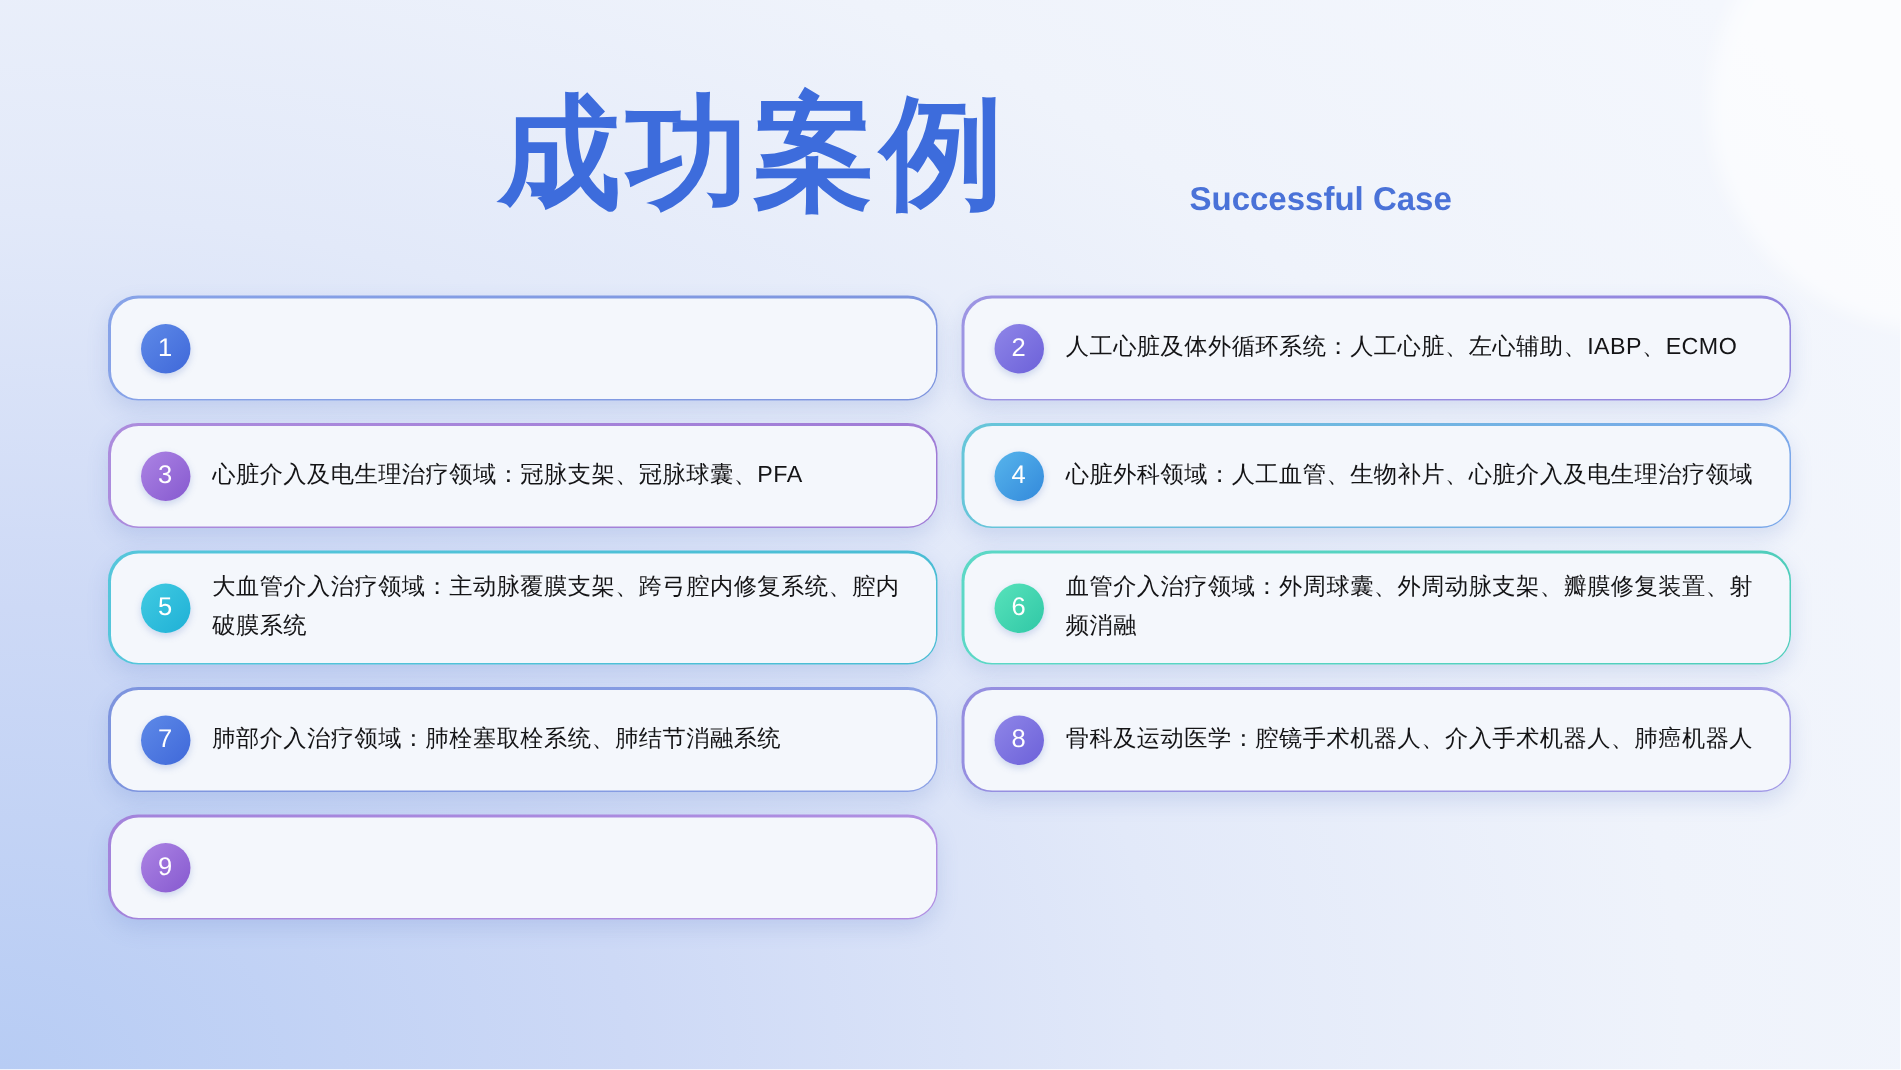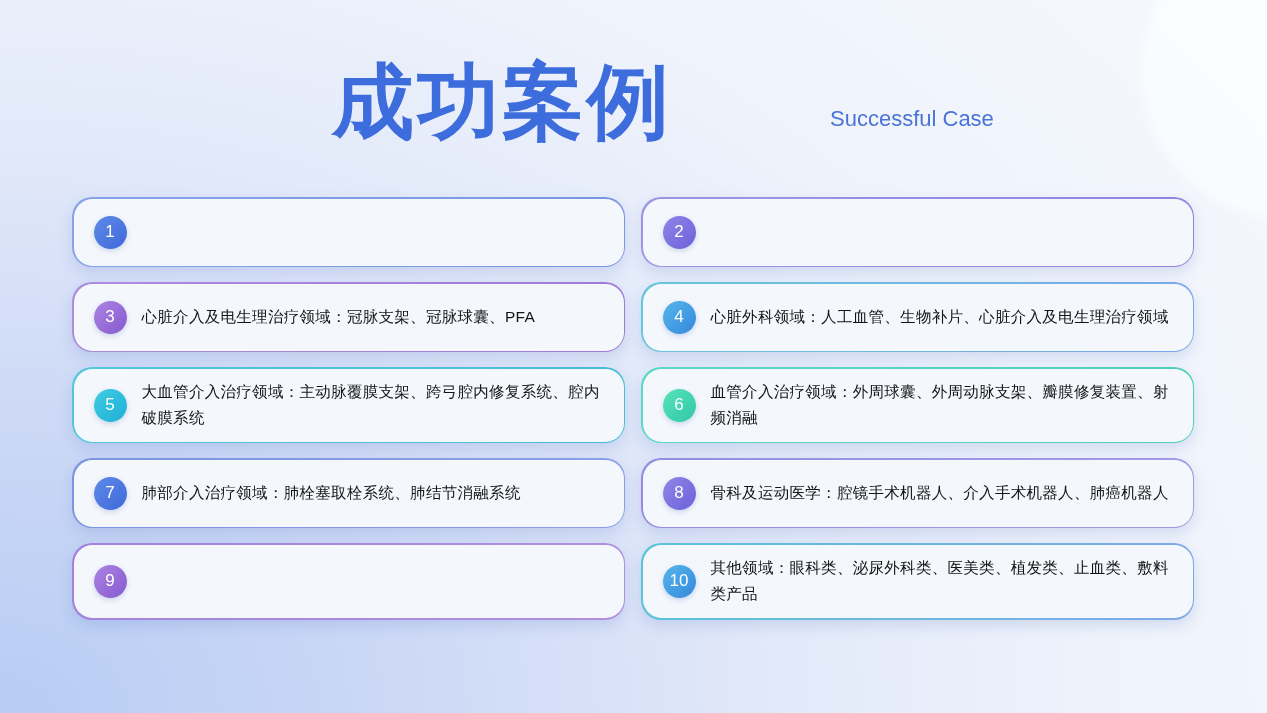--- a/index.html
+++ b/index.html
@@ -29,26 +29,25 @@
     width: 380px;
     font-size: 82px;
     font-weight: 900;
     letter-spacing: 3px;
     color: #3d6cdc;
     text-align: center;
     white-space: nowrap;
   }
   .page-subtitle {
     position: absolute;
-    left: 793px; top: 106px;
+    left: 793px; top: 120px;
     font-size: 22px;
-    font-weight: 400;
+    font-weight: 700;
     color: #4a72d8;
     white-space: nowrap;
-    margin-left: 37px;
   }
   .cases-grid {
     position: absolute;
     left: 72px; top: 197px;
     width: 1122px;
     display: grid;
     grid-template-columns: 1fr 1fr;
     column-gap: 16px;
     row-gap: 15px;
   }
@@ -101,20 +100,21 @@
 
   <div class="cases-grid">
     <div class="case-card" style="--border-from: #87a3e8; --border-to: #7d94de;">
       <div class="case-card-inner">
         <div class="case-number-badge" style="background: linear-gradient(135deg, rgb(94, 138, 232), rgb(63, 104, 217));">1</div>
       </div>
     </div>
     <div class="case-card" style="--border-from: #9d95e3; --border-to: #9184de;">
       <div class="case-card-inner">
         <div class="case-number-badge" style="background: linear-gradient(135deg, rgb(143, 134, 232), rgb(108, 97, 217));">2</div>
+        <div class="case-text">人工心脏及体外循环系统：人工心脏、左心辅助、IABP、ECMO</div>
       </div>
     </div>
     <div class="case-card" style="--border-from: #ac8cdd; --border-to: #9f7bd6;">
       <div class="case-card-inner">
         <div class="case-number-badge" style="background: linear-gradient(135deg, rgb(172, 132, 228), rgb(134, 89, 207));">3</div>
         <div class="case-text">心脏介入及电生理治疗领域：冠脉支架、冠脉球囊、PFA</div>
       </div>
     </div>
     <div class="case-card" style="--border-from: #66c6d9; --border-to: #7ba7ea;">
       <div class="case-card-inner">
@@ -144,20 +144,14 @@
       <div class="case-card-inner">
         <div class="case-number-badge" style="background: linear-gradient(135deg, rgb(143, 134, 232), rgb(108, 97, 217));">8</div>
         <div class="case-text">骨科及运动医学：腔镜手术机器人、介入手术机器人、肺癌机器人</div>
       </div>
     </div>
     <div class="case-card" style="--border-from: #a383db; --border-to: #b08fe2;">
       <div class="case-card-inner">
         <div class="case-number-badge" style="background: linear-gradient(135deg, rgb(172, 132, 228), rgb(134, 89, 207));">9</div>
       </div>
     </div>
-    <div class="case-card" style="--border-from: #5bc4d8; --border-to: #7fa9ea;">
-      <div class="case-card-inner">
-        <div class="case-number-badge" style="background: linear-gradient(135deg, rgb(87, 181, 236), rgb(51, 137, 219));">10</div>
-        <div class="case-text">其他领域：眼科类、泌尿外科类、医美类、植发类、止血类、敷料类产品</div>
-      </div>
-    </div>
   </div>
 </div>
 
 </body></html>

